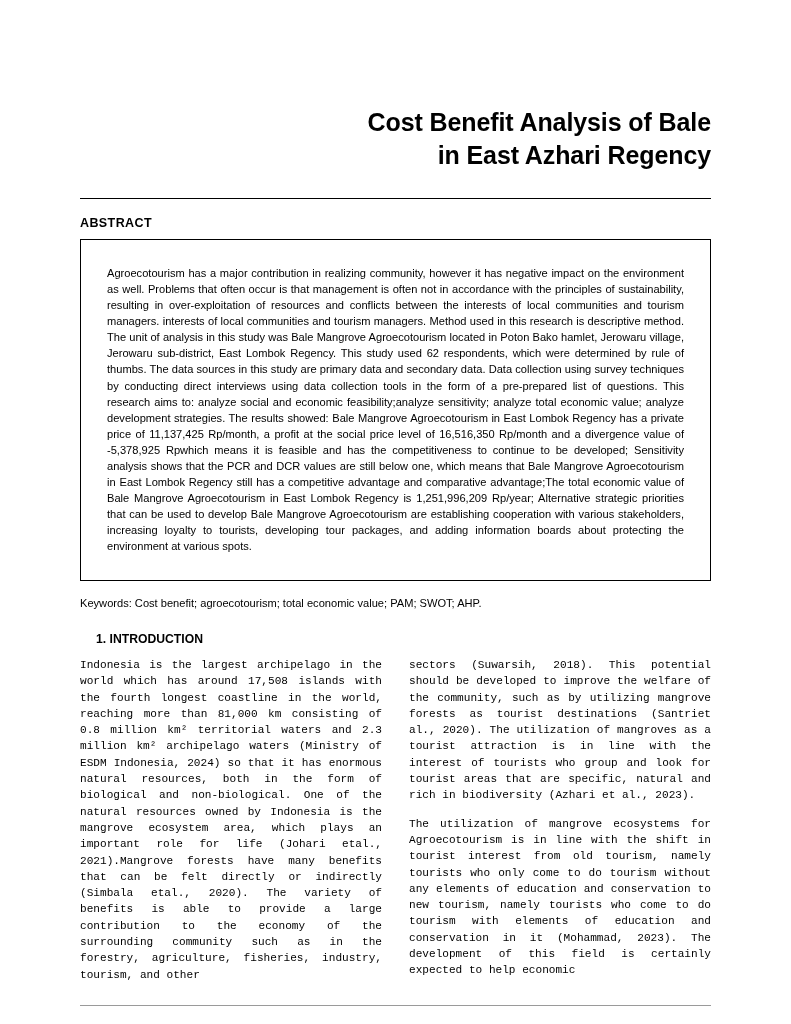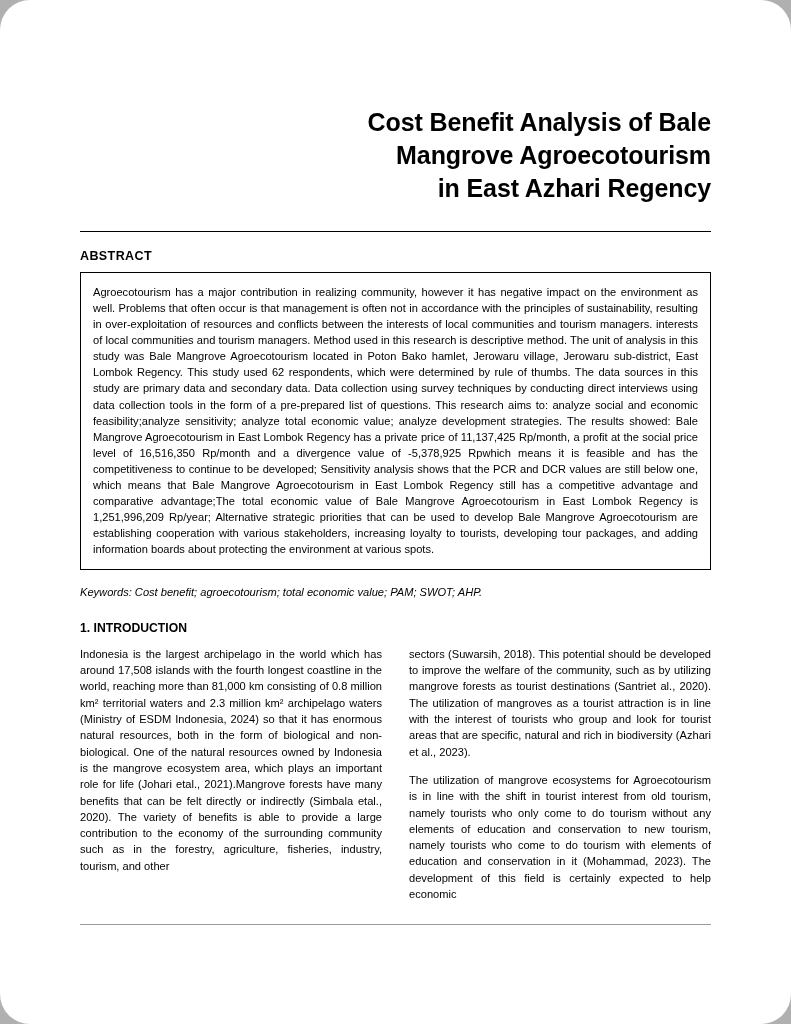--- a/index.html
+++ b/index.html
@@ -11,21 +11,20 @@
     width: 791px;
     height: 1024px;
     background: #ffffff;
     margin: 0 auto;
     position: relative;
     box-sizing: border-box;
     padding: 78px 80px 40px 80px;
     font-family: "Liberation Sans", sans-serif;
     color: #000000;
     overflow: hidden;
-    border-radius: 30px;
   }
   .title {
     text-align: right;
     font-size: 25px;
     font-weight: bold;
     line-height: 1.32;
     letter-spacing: -0.1px;
     margin: 28px 0 0 0;
     padding-left: 40px;
   }
@@ -43,37 +42,37 @@
   }
   .abstract-box {
     border: 1.2px solid #000;
     padding: 9px 10px 10px 10px;
     box-sizing: border-box;
   }
   .abstract-text {
     font-size: 11.1px;
     line-height: 1.45;
     text-align: justify;
-    margin: 2px;
+    margin: 16px;
     hyphens: none;
   }
   .keywords {
     font-size: 11.1px;
-    font-style: italic;
     margin: 15px 0 0 0;
     line-height: 1.4;
   }
   .section-heading {
     font-size: 12.2px;
     font-weight: bold;
-    margin: 20px 0 11px 0;
+    margin: 20px 0 11px 16px;
   }
   .columns {
     display: flex;
     gap: 27px;
+    font-family: Liberation Mono, monospace;
   }
   .col {
     flex: 1 1 0;
     min-width: 0;
   }
   .col p {
     font-size: 11.1px;
     line-height: 1.47;
     text-align: justify;
     margin: 0 0 12px 0;
@@ -85,21 +84,20 @@
     margin: 22px 0 0 0;
   }
 </style>
 </head>
 <body>
 
 <div class="page">
 
   <h1 class="title">
     <span class="title-line">Cost Benefit Analysis of Bale</span>
-    <span class="title-line">Mangrove Agroecotourism</span>
     <span class="title-line">in East Azhari Regency</span>
   </h1>
 
   <hr class="rule-top">
 
   <div class="abstract-heading">ABSTRACT</div>
 
   <div class="abstract-box">
     <p class="abstract-text">Agroecotourism has a major contribution in realizing community, however it has negative impact on the environment as well. Problems that often occur is that management is often not in accordance with the principles of sustainability, resulting in over-exploitation of resources and conflicts between the interests of local communities and tourism managers. interests of local communities and tourism managers. Method used in this research is descriptive method. The unit of analysis in this study was Bale Mangrove Agroecotourism located in Poton Bako hamlet, Jerowaru village, Jerowaru sub-district, East Lombok Regency. This study used 62 respondents, which were determined by rule of thumbs. The data sources in this study are primary data and secondary data. Data collection using survey techniques by conducting direct interviews using data collection tools in the form of a pre-prepared list of questions. This research aims to: analyze social and economic feasibility;analyze sensitivity; analyze total economic value; analyze development strategies. The results showed:  Bale Mangrove Agroecotourism in East Lombok Regency has a private price of 11,137,425  Rp/month, a profit at the social price level of 16,516,350  Rp/month and a divergence value of -5,378,925 Rpwhich means it is feasible and has the competitiveness to continue to be developed; Sensitivity analysis shows that the PCR and DCR values are still below one, which means that Bale Mangrove Agroecotourism in East Lombok Regency still has a competitive advantage and comparative advantage;The total economic value of Bale Mangrove Agroecotourism in East Lombok Regency is 1,251,996,209 Rp/year; Alternative strategic priorities that can be used to develop Bale Mangrove Agroecotourism are establishing cooperation with various stakeholders, increasing loyalty to tourists, developing tour packages, and adding information boards about protecting the environment at various spots.</p>
   </div>

